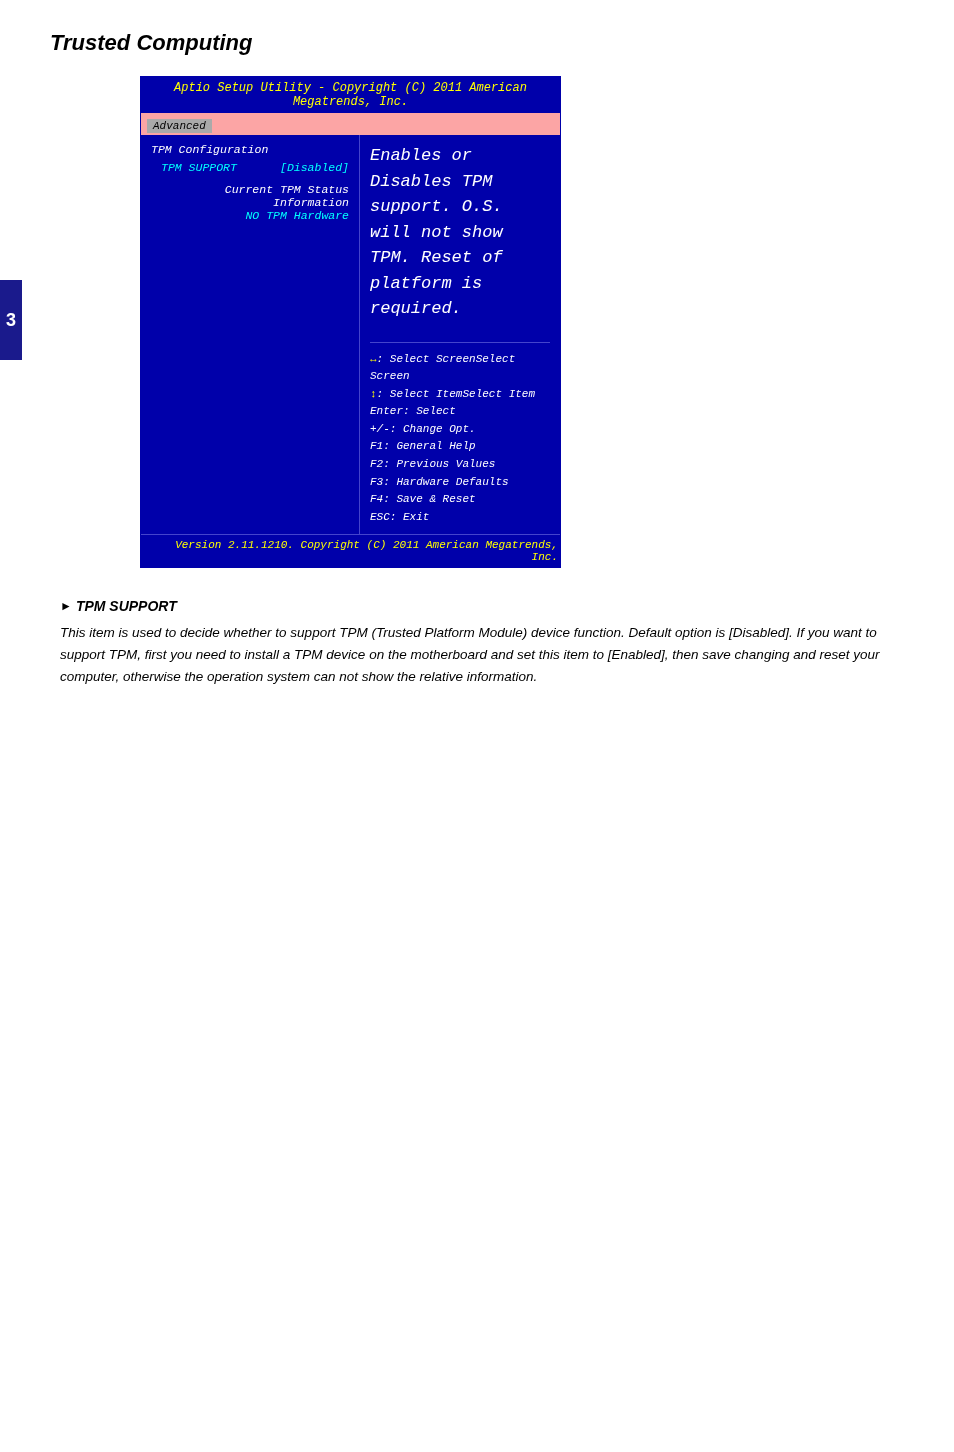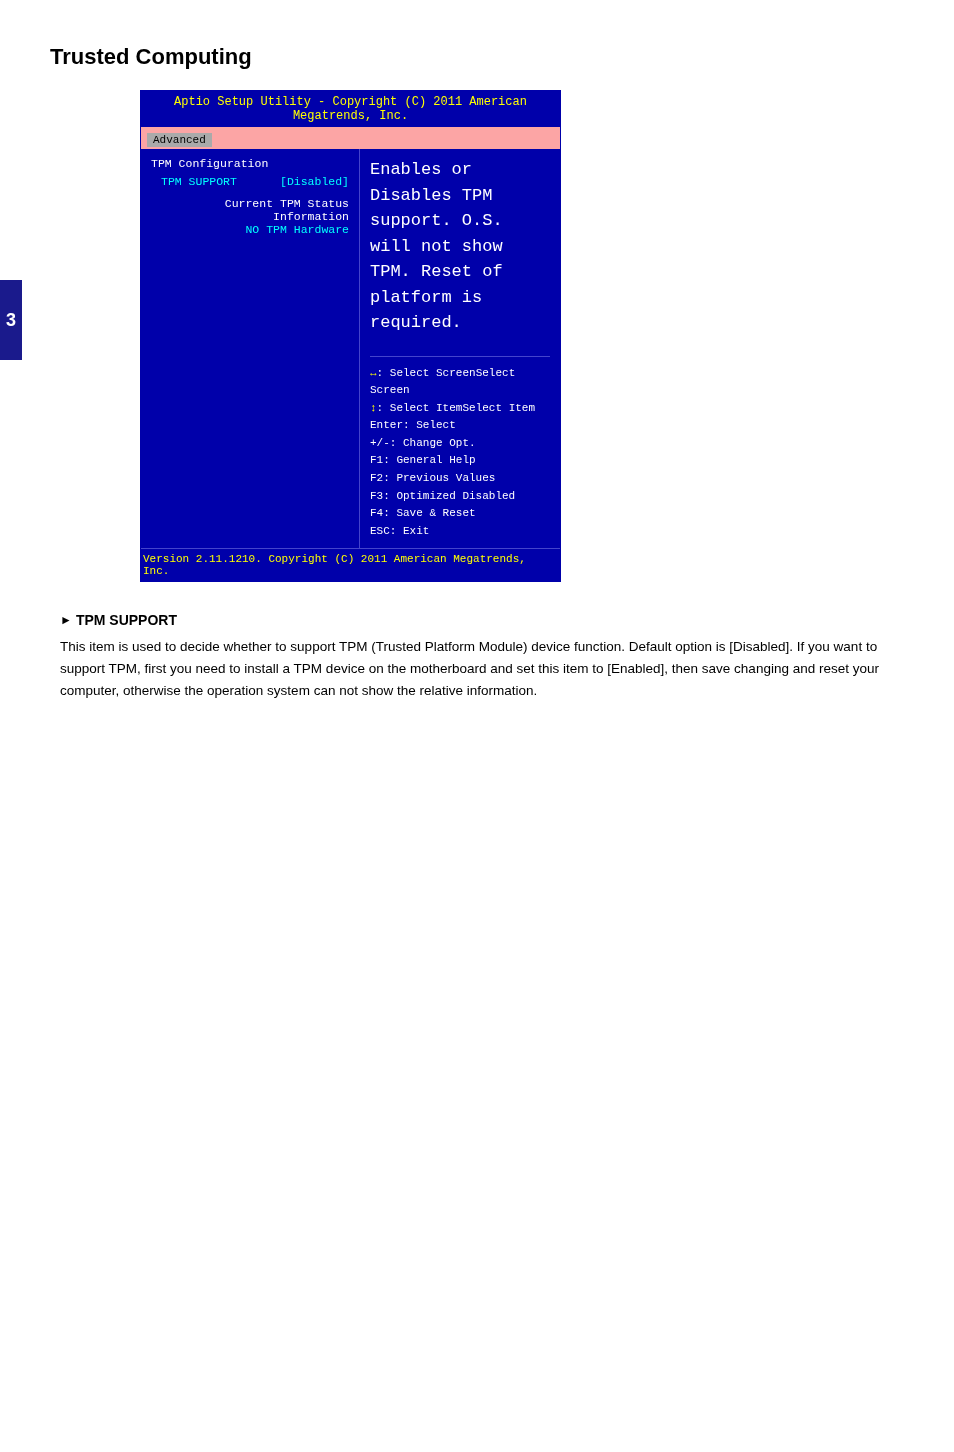--- a/index.html
+++ b/index.html
@@ -22,21 +22,22 @@
       background: #1a1a8c;
       display: flex;
       align-items: center;
       justify-content: center;
       color: white;
       font-weight: bold;
       font-size: 18px;
     }
 
     .page-content {
-      padding: 44px 40px 40px 50px;
+      padding: 30px 40px 40px 50px;
+      font-style: italic;
     }
 
     
     .page-title {
       font-size: 22px;
       font-weight: bold;
       color: #000;
       margin-bottom: 20px;
     }
 
@@ -153,21 +154,21 @@
       line-height: 1.6;
     }
 
     .bios-nav-highlight {
       color: #ffff00;
     }
 
     .bios-footer {
       background: #0000aa;
       color: #ffff00;
-      text-align: left;
+      text-align: right;
       font-family: 'Courier New', monospace;
       font-size: 11px;
       padding: 4px 2px;
       border-top: 1px solid #4444cc;
     }
 
     
     .doc-section {
       margin-top: 30px;
       padding-left: 10px;
@@ -251,21 +252,21 @@
           <div>
             <span class="bios-nav-highlight">↔</span><span>: Select ScreenSelect Screen</span>
           </div>
           <div>
             <span class="bios-nav-highlight">↕</span><span>: Select ItemSelect Item</span>
           </div>
           <div>Enter: Select</div>
           <div>+/-: Change Opt.</div>
           <div>F1: General Help</div>
           <div>F2: Previous Values</div>
-          <div>F3: Optimized Disabled</div>
+          <div>F3: Hardware Defaults</div>
           <div>F4: Save &amp; Reset</div>
           <div>ESC: Exit</div>
         </div>
       </div>
     </div>
 
     <div class="bios-footer">Version 2.11.1210. Copyright (C) 2011 American Megatrends, Inc.</div>
 
   </div>
 

